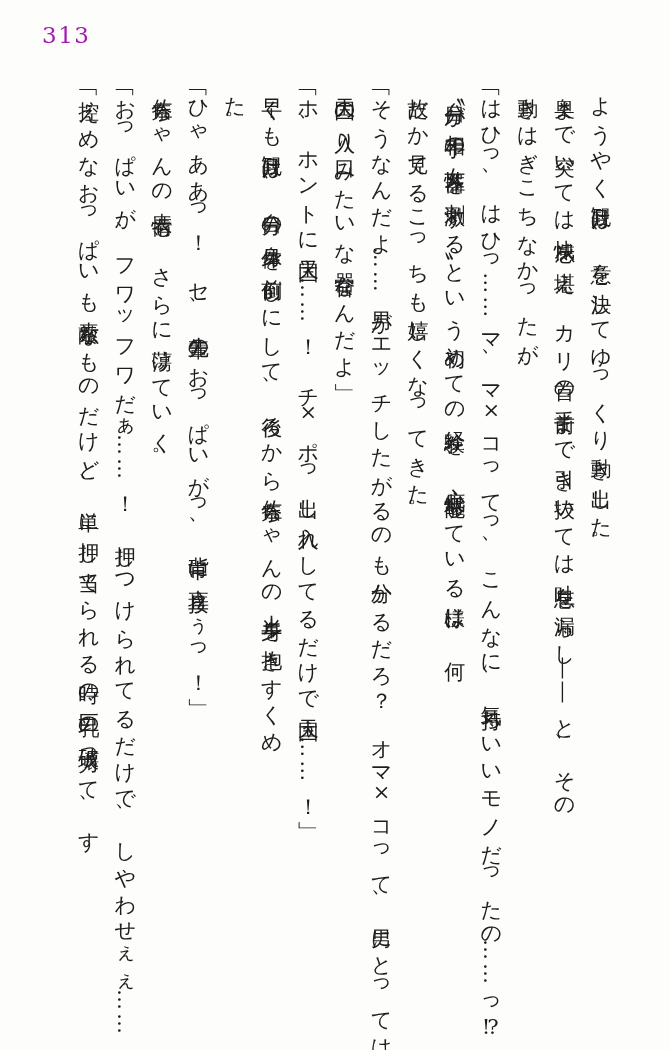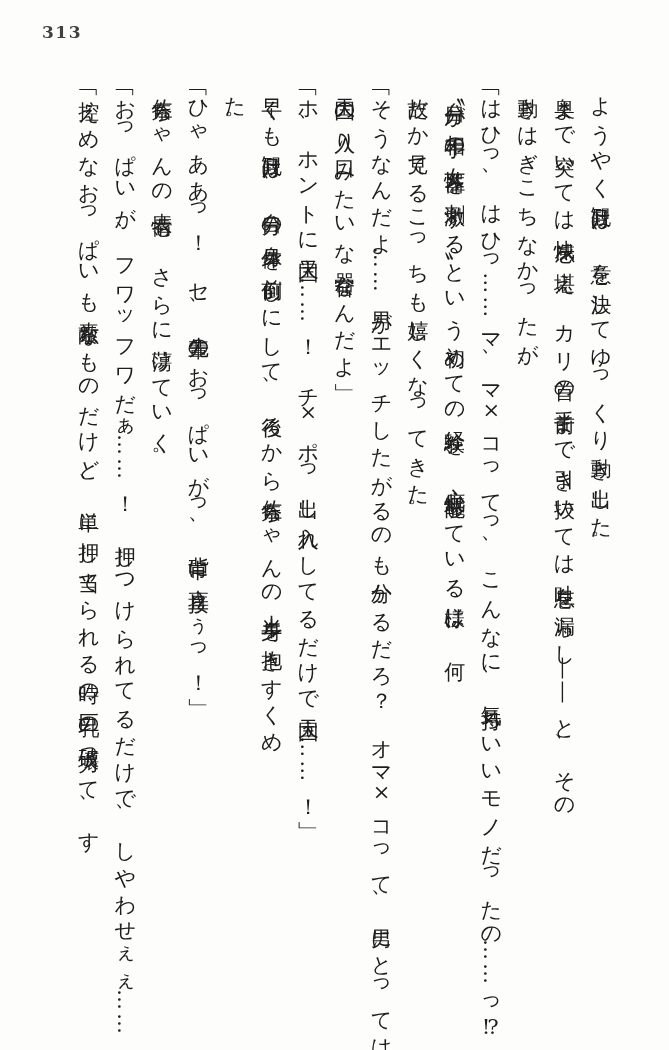--- a/index.html
+++ b/index.html
@@ -15,25 +15,24 @@
     height: 1050px;
     background: #fdfdfc;
     overflow: hidden;
     font-family: "DejaVu Serif", serif;
     color: #1d1d1d;
   }
   .page-number {
     position: absolute;
     top: 22px;
     left: 42px;
-    font-size: 17px;
+    font-size: 23px;
     letter-spacing: 1.5px;
-    color: #404040;
+    color: #a21caf;
     font-family: "DejaVu Serif", serif;
-    font-weight: bold;
   }
   .text-body {
     position: absolute;
     top: 82px;
     right: 50px;
     height: 972px;
     writing-mode: vertical-rl;
     text-orientation: mixed;
     font-size: 21px;
     line-height: 36.6px;

